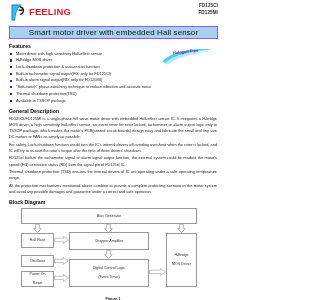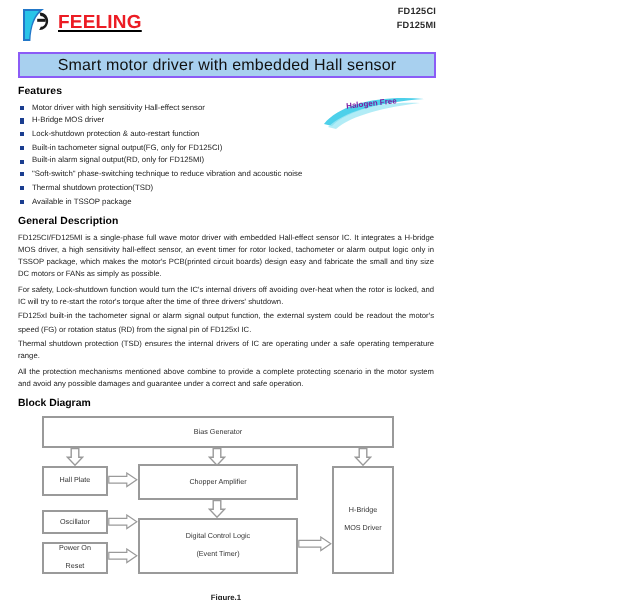--- a/index.html
+++ b/index.html
@@ -30,21 +30,20 @@
     padding: 2px 4px 0 10px;
     box-sizing: border-box;
     display: flex;
     align-items: flex-start;
     justify-content: space-between;
   }
   .brand {
     display: flex;
     align-items: center;
     gap: 2px;
-    text-decoration: underline;
   }
   .brand-mark {
     width: 17px;
     height: 20px;
     flex: 0 0 auto;
     position: relative;
   }
   .brand-words {
     display: flex;
     flex-direction: column;

